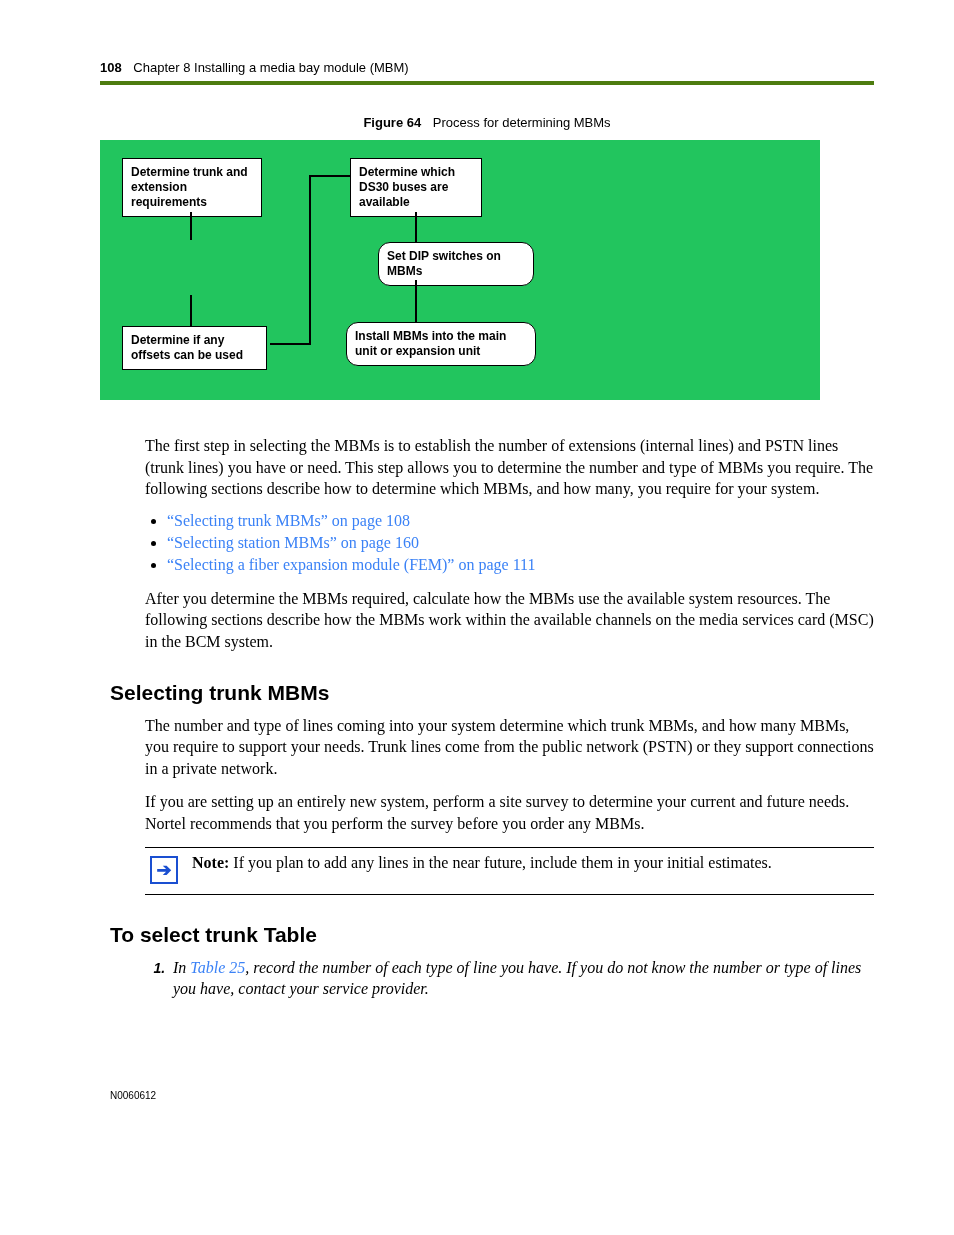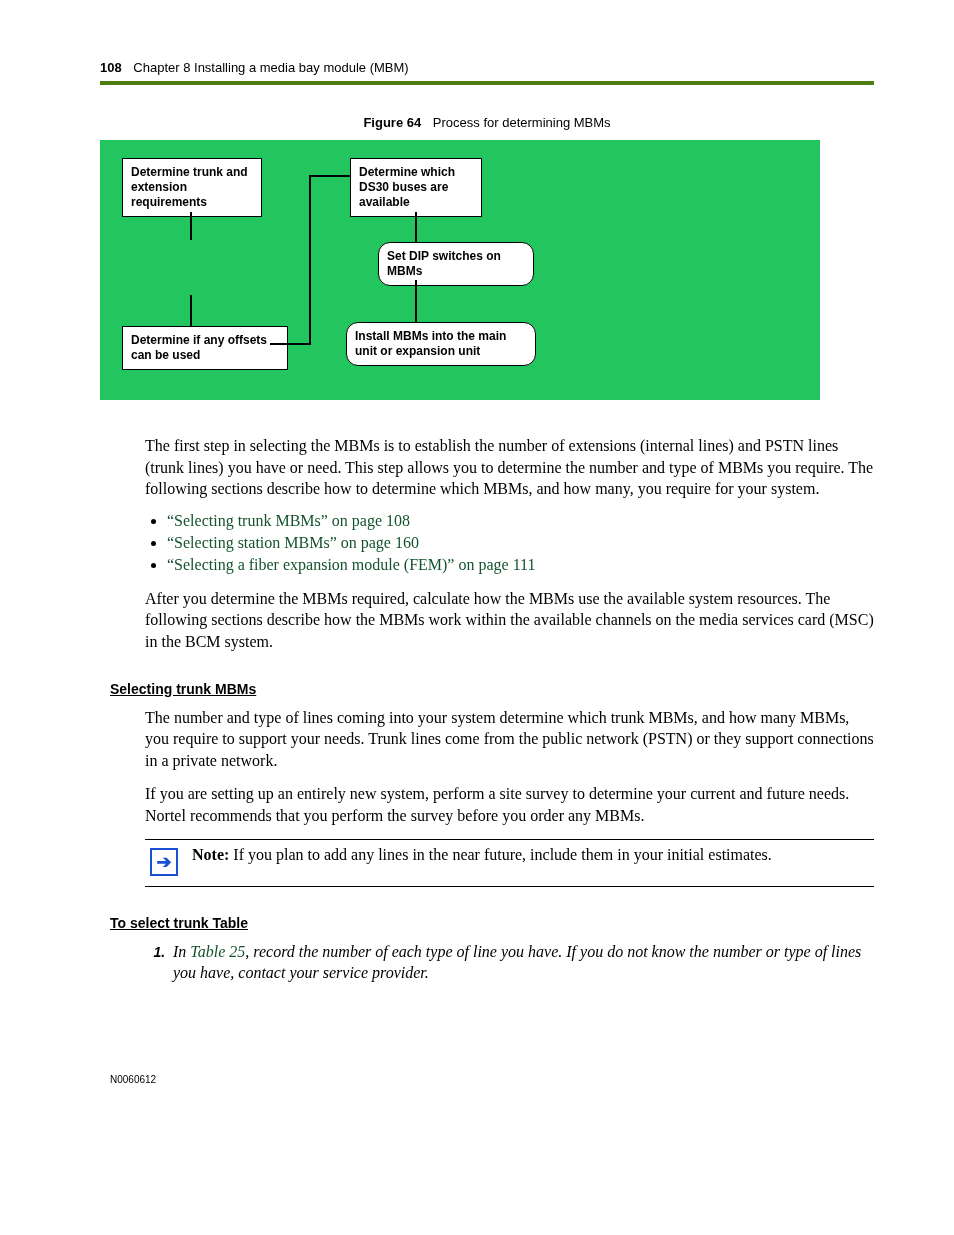--- a/index.html
+++ b/index.html
@@ -54,27 +54,26 @@
   .line { position: absolute; background: #000; }
   .body-text {
     margin: 0 0 12px 45px;
     line-height: 1.35;
   }
   ul.links {
     margin: 4px 0 14px 45px;
     padding-left: 22px;
   }
   ul.links li { margin: 4px 0; }
-  .link { color: #14532d; }
+  .link { color: #3b82f6; }
   h2.section {
     font-family: Arial, Helvetica, sans-serif;
     font-weight: bold;
-    font-size: 14px;
+    font-size: 21px;
     margin: 28px 0 10px 10px;
-    text-decoration: underline;
   }
   .note-block {
     display: flex;
     align-items: flex-start;
     margin: 12px 0 18px 45px;
     border-top: 1px solid #000;
     border-bottom: 1px solid #000;
     padding: 6px 5px 10px 5px;
   }
   .note-icon {
@@ -120,21 +119,21 @@
 </div>
 
 <div class="figure-caption">
   <span class="label">Figure 64</span>
   <span>Process for determining MBMs</span>
 </div>
 
 <div class="flowchart-bg">
 
   <div class="fc-box" style="left:22px; top:18px; width:140px;">Determine trunk and extension requirements</div>
-  <div class="fc-box" style="left:22px; top:186px; width:166px;">Determine if any offsets can be used</div>
+  <div class="fc-box" style="left:22px; top:186px; width:145px;">Determine if any offsets can be used</div>
 
   <div class="fc-box" style="left:250px; top:18px; width:132px;">Determine which DS30 buses are available</div>
   <div class="fc-box rounded" style="left:234px; top:102px; width:156px;margin-left:44px;">Set DIP switches on MBMs</div>
   <div class="fc-box rounded" style="left:234px; top:182px; width:190px;margin-left:12px;">Install MBMs into the main unit or expansion unit</div>
 
   <div class="line" style="left:90px; top:72px; width:1.5px; height:28px;"></div>
 
   <div class="line" style="left:90px; top:155px; width:1.5px; height:31px;"></div>
 
   <div class="line" style="left:170px; top:203px; width:40px; height:1.5px;"></div>

